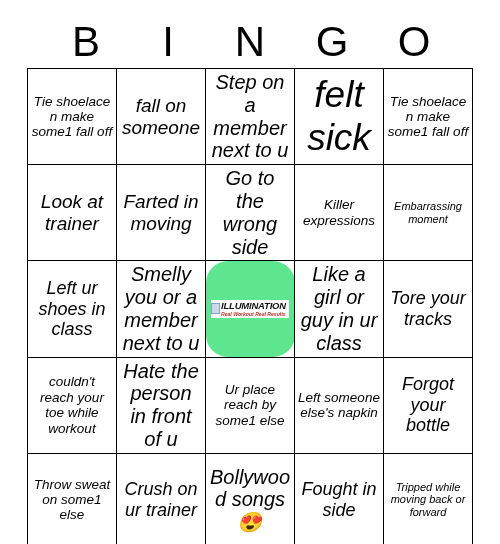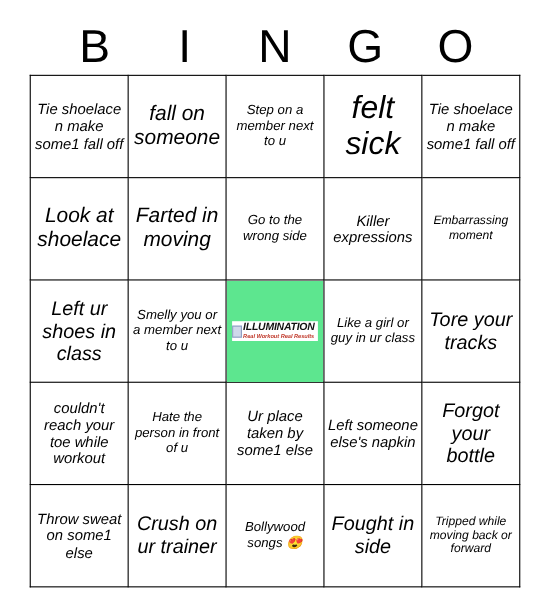--- a/index.html
+++ b/index.html
@@ -52,29 +52,30 @@
     padding: 2px 3px;
     text-align: center;
     vertical-align: middle;
     overflow: hidden;
     word-wrap: break-word;
     line-height: 1.14;
   }
   
   .fs-xs { font-size: 11px; }
   .fs-s  { font-size: 13.5px; }
-  .fs-m  { font-size: 12px; margin-top: 20px; }
+  .fs-m  { font-size: 20px; margin-top: 20px; }
   .fs-l  { font-size: 19px; }
   .fs-xl { font-size: 18px; }
-  .fs-xxl{ font-size: 29px; }
+  .fs-xxl{ font-size: 37px; }
 
   td.free-cell {
     background: #5de68f;
     padding: 0;
     position: relative;
+    border-radius: 22px;
   }
   .logo-wrap {
     position: absolute;
     left: 50%;
     top: 50%;
     transform: translate(-50%, -50%);
     width: 78px;
     display: block;
   }
   .logo-box {
@@ -138,21 +139,21 @@
   <table id="grid">
     <tbody>
       <tr>
         <td class="fs-s">Tie shoelace n make some1 fall off</td>
         <td class="fs-l">fall on someone</td>
         <td class="fs-m">Step on a member next to u</td>
         <td class="fs-xxl">felt sick</td>
         <td class="fs-s">Tie shoelace n make some1 fall off</td>
       </tr>
       <tr>
-        <td class="fs-l">Look at shoelace</td>
+        <td class="fs-l">Look at trainer</td>
         <td class="fs-l">Farted in moving</td>
         <td class="fs-m">Go to the wrong side</td>
         <td class="fs-s">Killer expressions</td>
         <td class="fs-xs">Embarrassing moment</td>
       </tr>
       <tr>
         <td class="fs-xl">Left ur shoes in class</td>
         <td class="fs-m">Smelly you or a member next to u</td>
         <td class="free-cell">
           <span class="logo-wrap">
@@ -164,21 +165,21 @@
               </span>
             </span>
           </span>
         </td>
         <td class="fs-m">Like a girl or guy in ur class</td>
         <td class="fs-xl">Tore your tracks</td>
       </tr>
       <tr>
         <td class="fs-s">couldn't reach your toe while workout</td>
         <td class="fs-m">Hate the person in front of u</td>
-        <td class="fs-s">Ur place taken by some1 else</td>
+        <td class="fs-s">Ur place reach by some1 else</td>
         <td class="fs-s">Left someone else's napkin</td>
         <td class="fs-xl">Forgot your bottle</td>
       </tr>
       <tr>
         <td class="fs-s">Throw sweat on some1 else</td>
         <td class="fs-xl">Crush on ur trainer</td>
         <td class="fs-m">Bollywood songs 😍</td>
         <td class="fs-xl">Fought in side</td>
         <td class="fs-xs">Tripped while moving back or forward</td>
       </tr>

